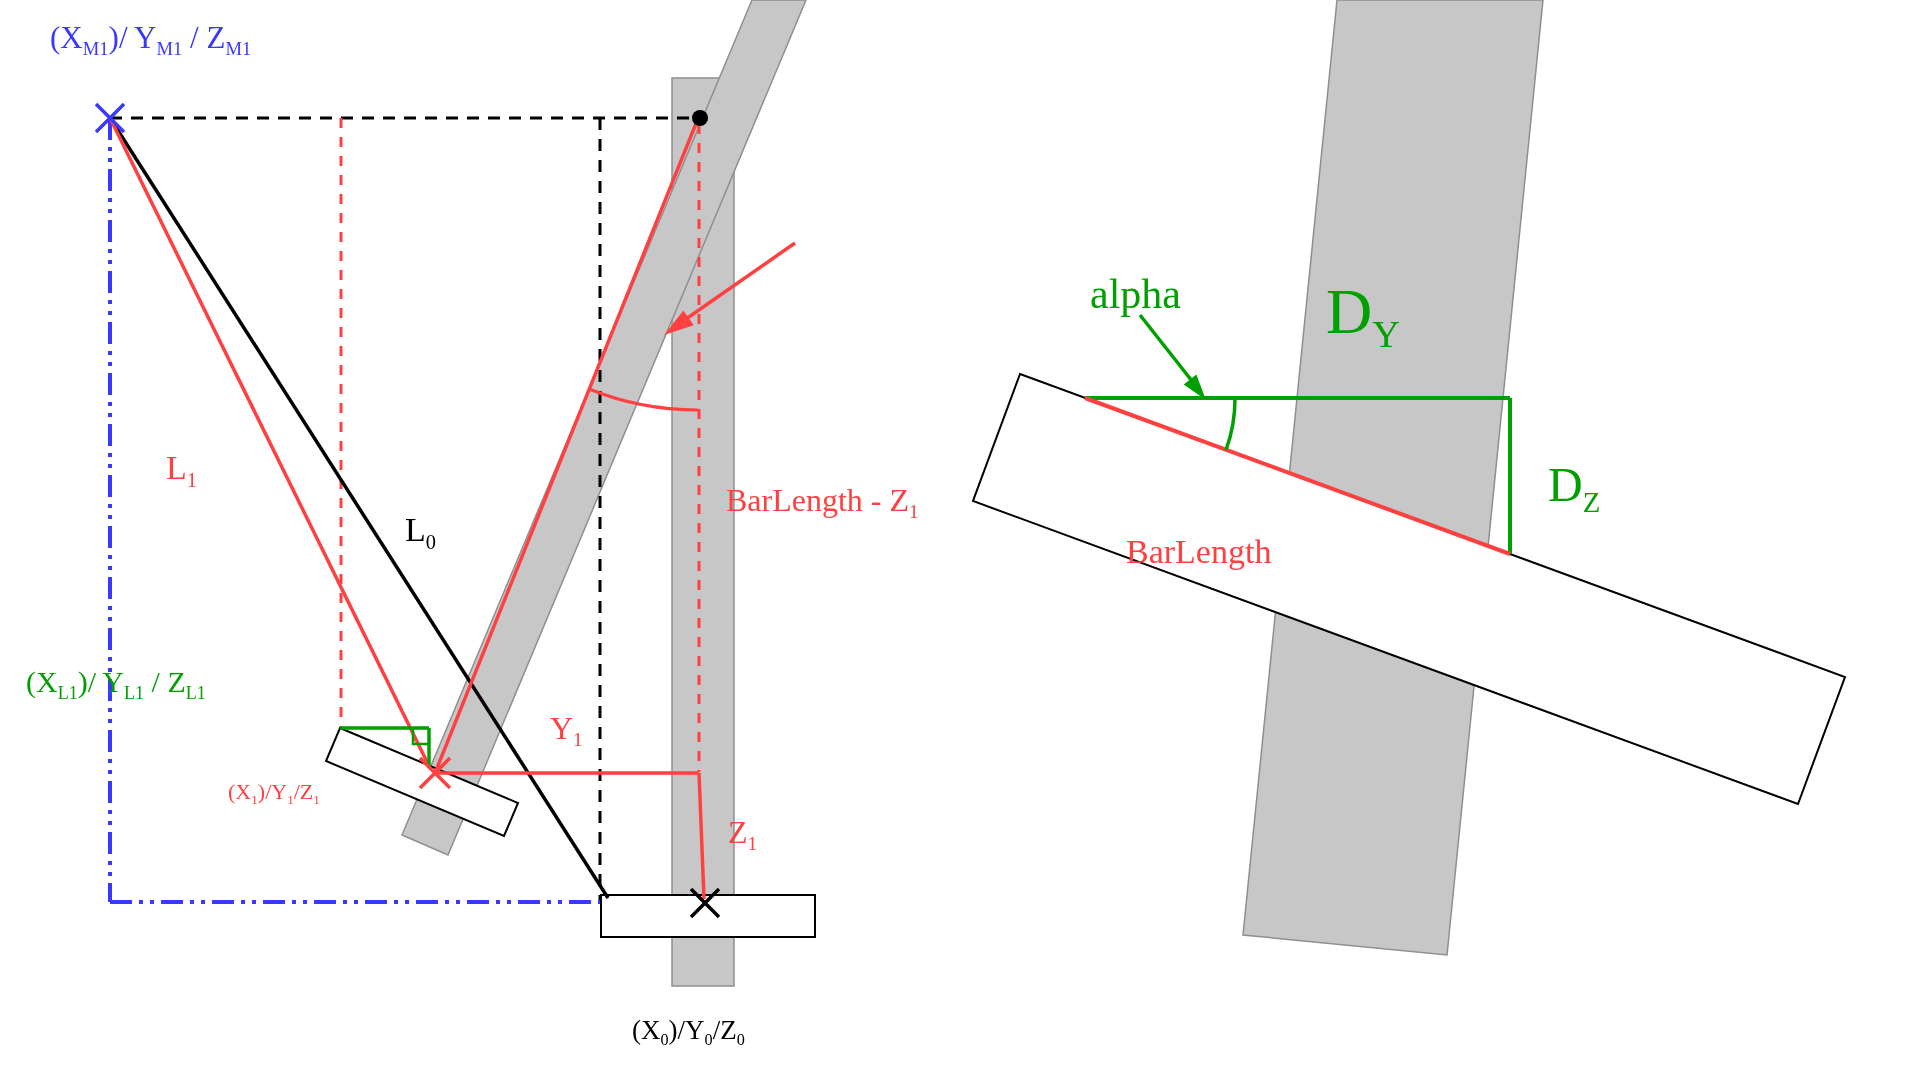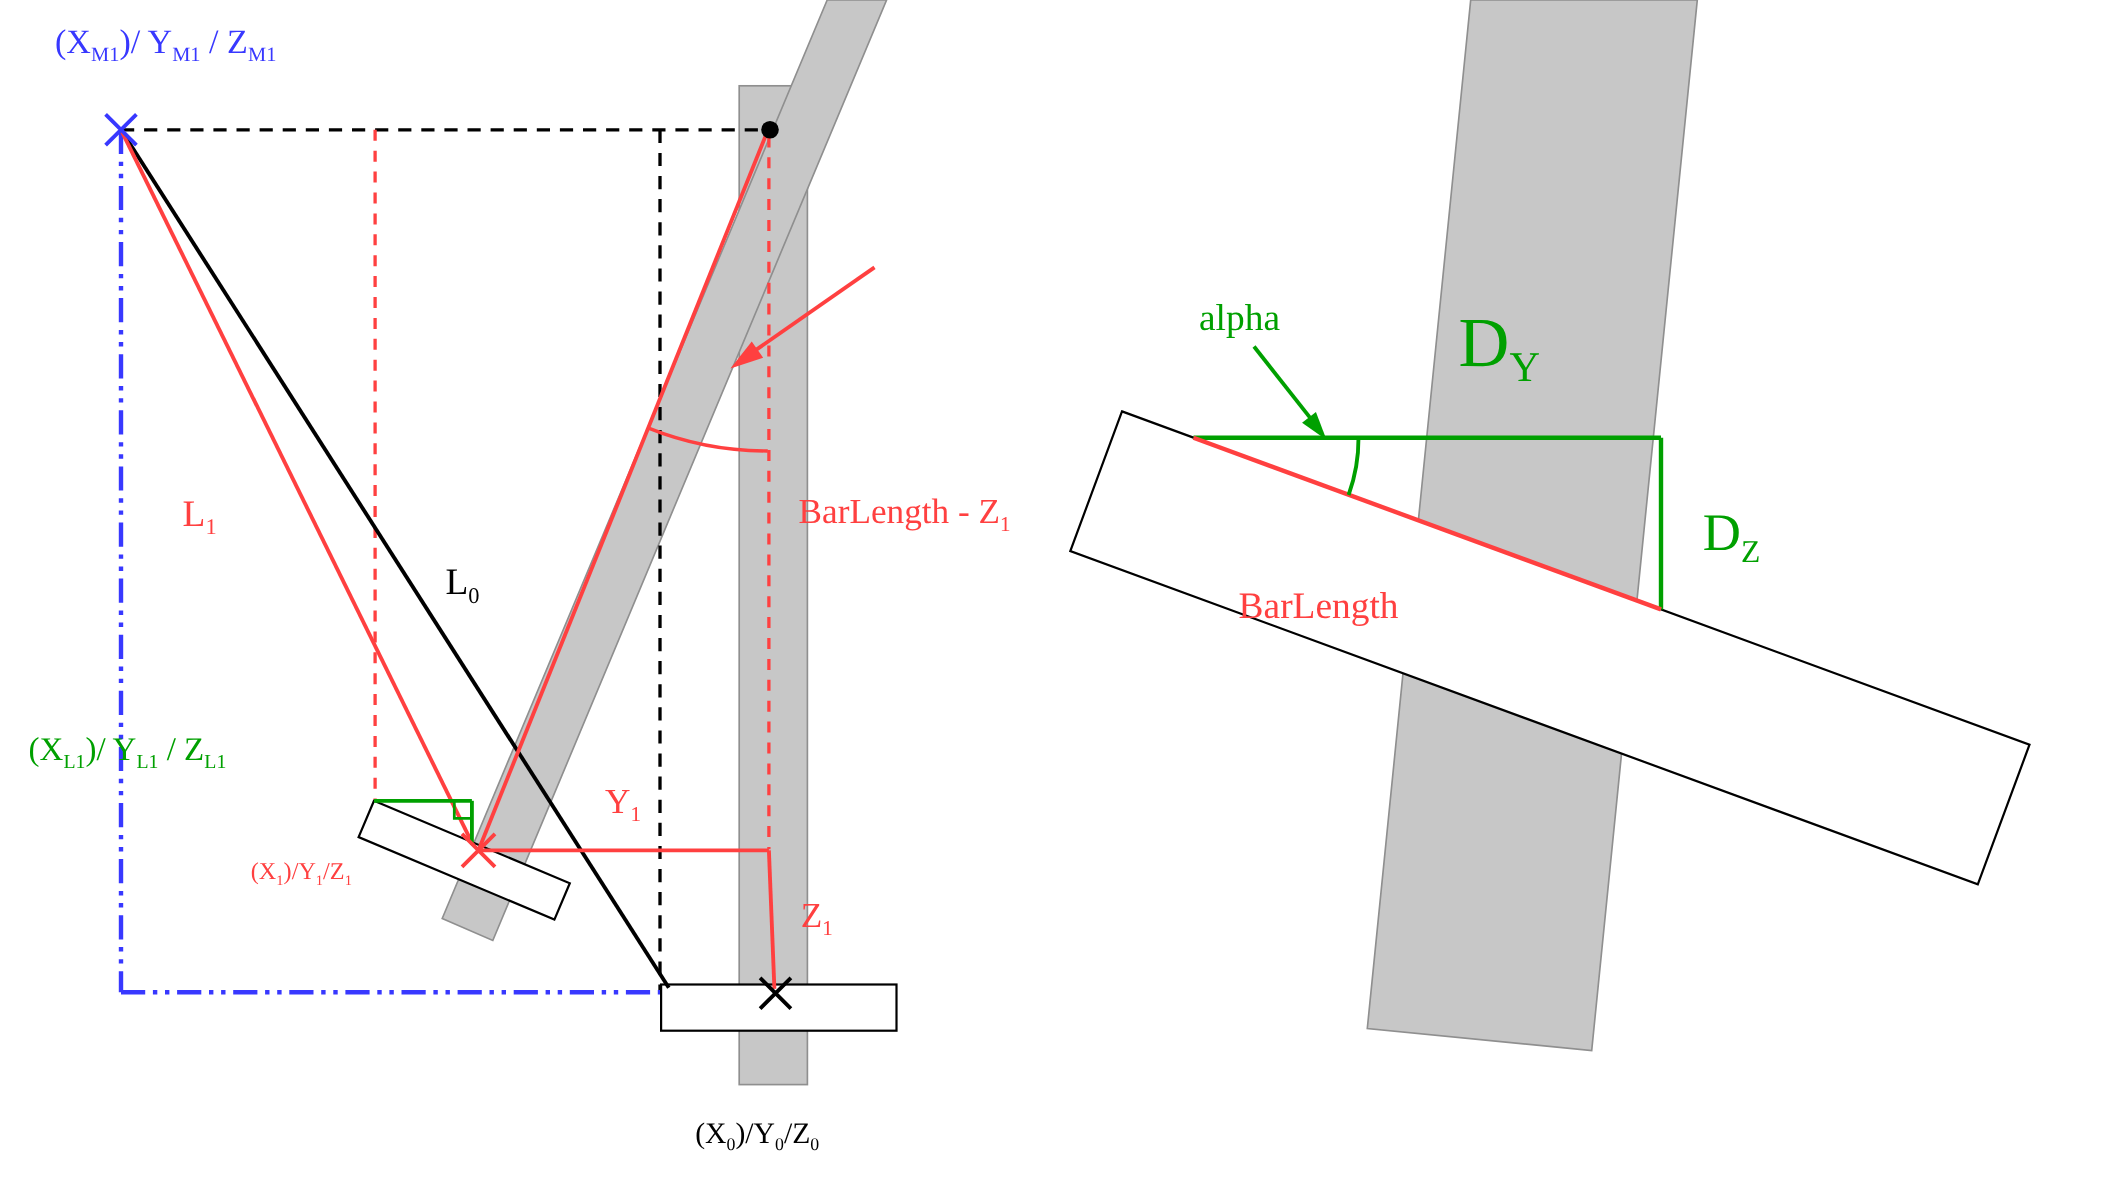--- a/index.html
+++ b/index.html
@@ -91,32 +91,32 @@
     <line x1="1140" y1="315" x2="1192" y2="381" class="solid-green"></line>
     <polygon points="1206,400 1183.7,384.4 1196.3,374.6" class="fill-green"></polygon>
   </svg>
 
   <div class="label t-blue" style="left:50px;top:22px;font-size:31px"><span>(X</span><sub>M1</sub><span>)/ Y</span><sub>M1</sub><span> / Z</span><sub>M1</sub></div>
 
   <div class="label t-red" style="left:166px;top:450px;font-size:34px"><span>L</span><sub>1</sub></div>
 
   <div class="label t-black" style="left:405px;top:512px;font-size:34px"><span>L</span><sub>0</sub></div>
 
-  <div class="label t-red" style="left:726px;top:448px;font-size:32px"><span>BarLength - Z</span><sub>1</sub></div>
+  <div class="label t-red" style="left:726px;top:484px;font-size:32px"><span>BarLength - Z</span><sub>1</sub></div>
 
   <div class="label t-green" style="left:26px;top:666px;font-size:30px"><span>(X</span><sub>L1</sub><span>)/ Y</span><sub>L1</sub><span> / Z</span><sub>L1</sub></div>
 
   <div class="label t-red" style="left:228px;top:780px;font-size:22px"><span>(X</span><sub>1</sub><span>)/Y</span><sub>1</sub><span>/Z</span><sub>1</sub></div>
 
   <div class="label t-red" style="left:550px;top:712px;font-size:32px"><span>Y</span><sub>1</sub></div>
 
   <div class="label t-red" style="left:728px;top:816px;font-size:32px"><span>Z</span><sub>1</sub></div>
 
   <div class="label t-black" style="left:632px;top:1016px;font-size:27px"><span>(X</span><sub>0</sub><span>)/Y</span><sub>0</sub><span>/Z</span><sub>0</sub></div>
 
-  <div class="label t-green" style="left:1090px;top:272px;font-size:34px">alpha</div>
+  <div class="label t-green" style="left:1090px;top:272px;font-size:42px">alpha</div>
 
   <div class="label t-green" style="left:1326px;top:278px;font-size:64px"><span>D</span><sub>Y</sub></div>
 
   <div class="label t-green" style="left:1548px;top:460px;font-size:48px"><span>D</span><sub>Z</sub></div>
 
   <div class="label t-red" style="left:1126px;top:534px;font-size:34px">BarLength</div>
 </div>
 
 </body></html>

